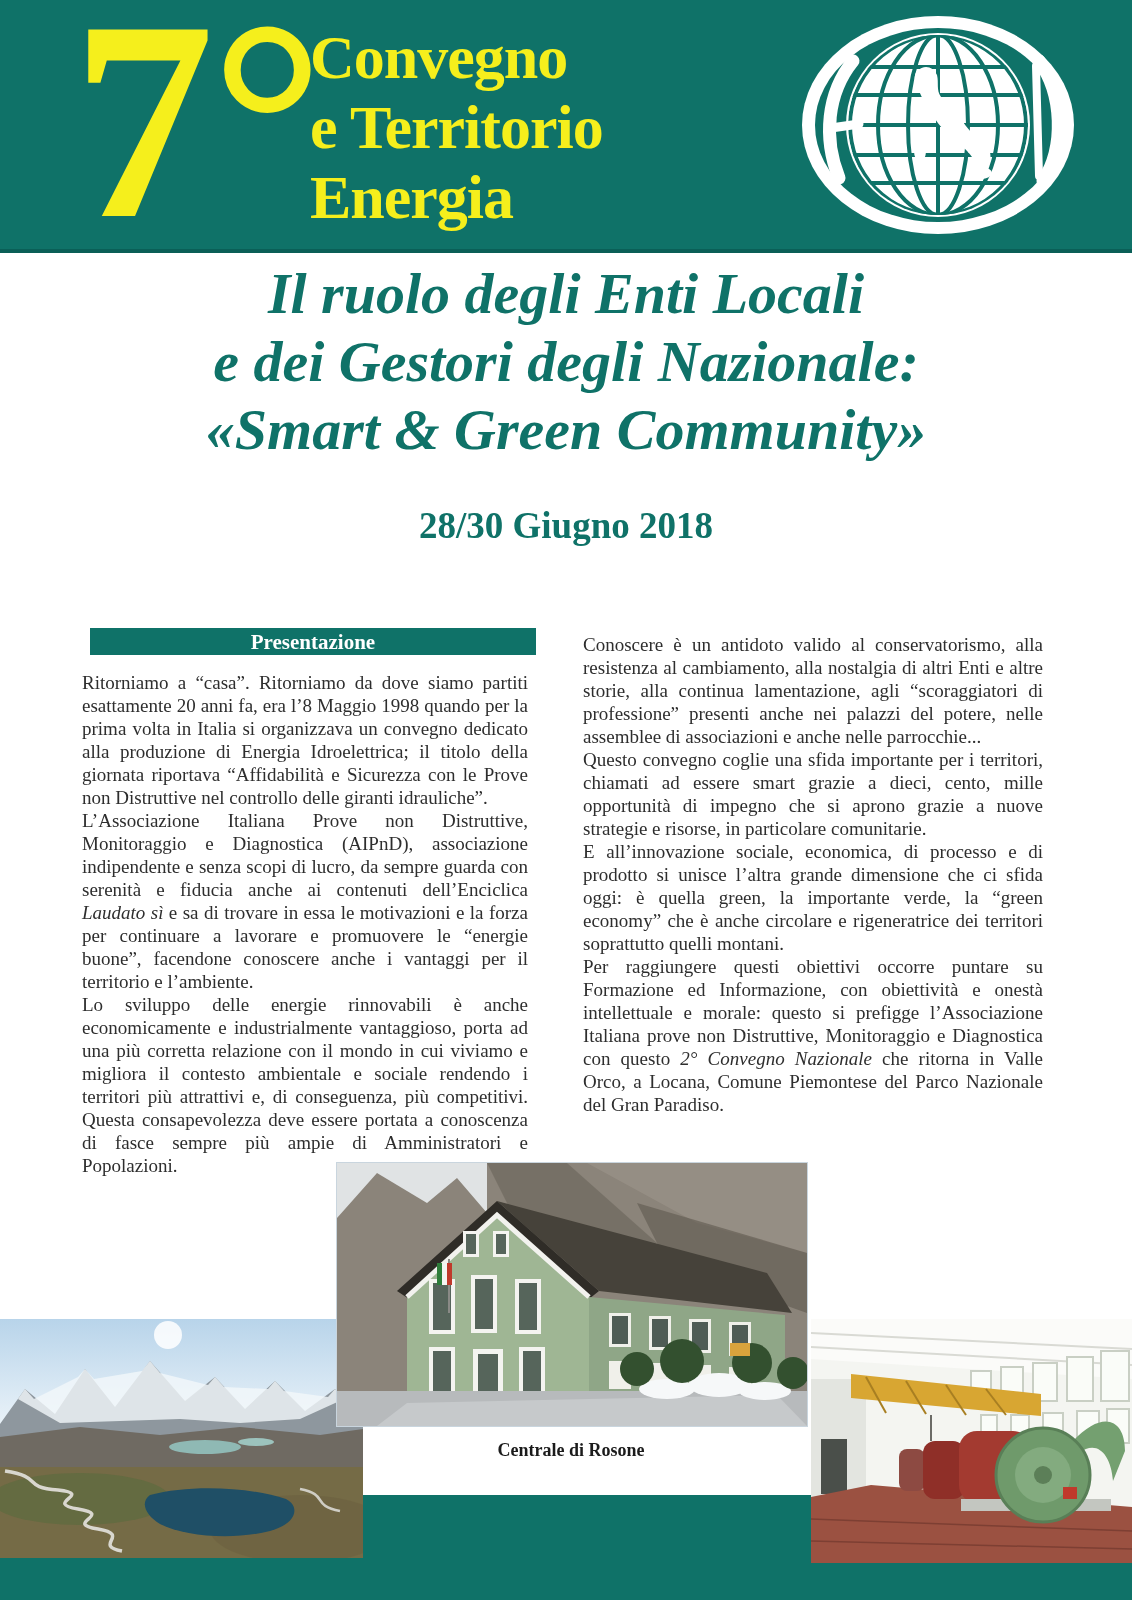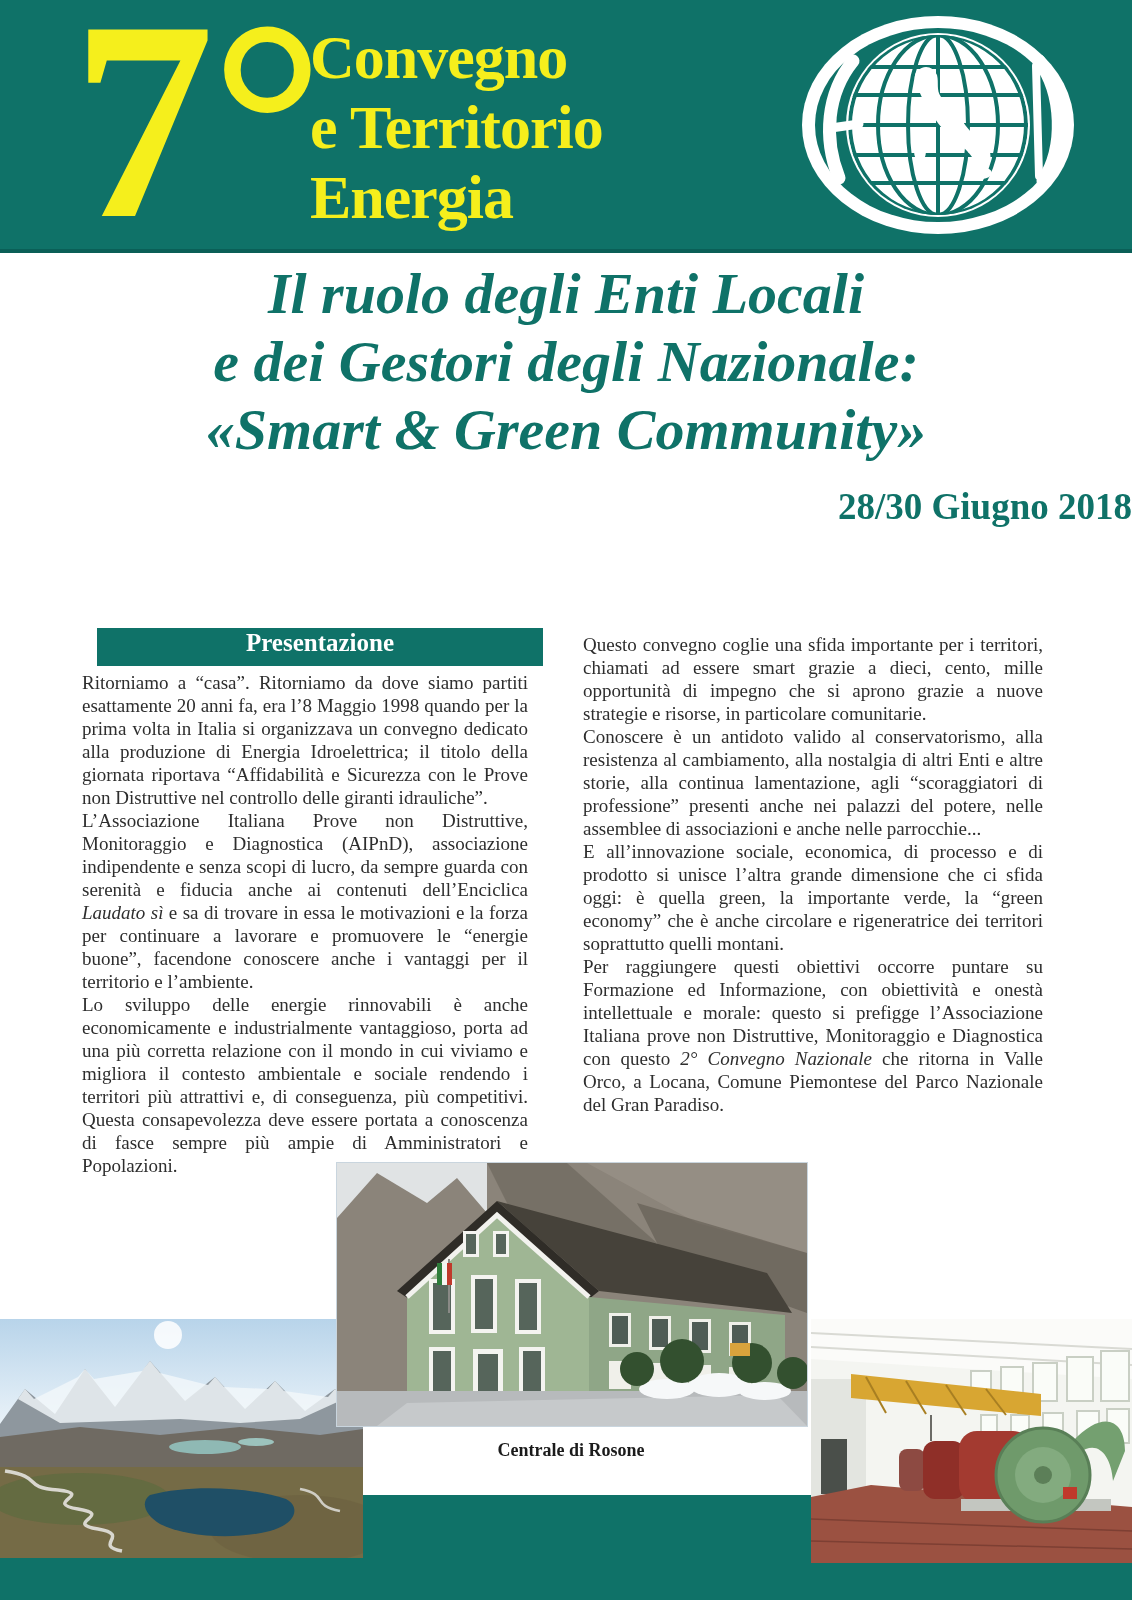--- a/index.html
+++ b/index.html
@@ -35,27 +35,27 @@
   .main-title{
     position:absolute;left:0;top:260px;width:1132px;text-align:center;
     color:var(--teal);font-weight:bold;font-style:italic;
     font-size:58px;line-height:68px;
   }
   .main-title div{display:block;}
   .date-line,.venue-line{
     position:absolute;left:0;width:1132px;text-align:center;
     color:var(--teal);font-weight:bold;font-size:37px;line-height:42px;
   }
-  .date-line{top:486px;text-align:right;}
+  .date-line{top:505px;}
   .venue-line{top:532px;}
   
   .section-bar{
-    position:absolute;left:97px;top:628px;width:446px;height:38px;
+    position:absolute;left:90px;top:628px;width:446px;height:27px;
     background:var(--teal);color:#ffffff;text-align:center;
-    font-weight:bold;font-size:25px;line-height:29px;
+    font-weight:bold;font-size:21px;line-height:29px;
   }
   .col{
     position:absolute;color:var(--body-text);
     font-size:19px;line-height:23px;text-align:justify;
   }
   .col p{margin:0;}
   .col-left{left:82px;top:663px;width:446px;margin-top:8px;}
   .col-right{left:583px;top:633px;width:460px;}
   
   .teal-block-right{position:absolute;left:363px;top:1495px;width:769px;height:105px;background:var(--teal);}
@@ -124,22 +124,22 @@
 
   <div class="section-bar">
     <span>Presentazione</span>
   </div>
   <div class="col col-left" id="left-column">
       <p><span>Ritorniamo a “casa”. Ritorniamo da dove siamo partiti esattamente 20 anni fa, era l’8 Maggio 1998 quando per la prima volta in Italia si organizzava un convegno dedicato alla produzione di Energia Idroelettrica; il titolo della giornata riportava “Affidabilità e Sicurezza con le Prove non Distruttive nel controllo delle giranti idrauliche”.</span></p>
       <p><span>L’Associazione Italiana Prove non Distruttive, Monitoraggio e Diagnostica (AIPnD), associazione indipendente e senza scopi di lucro, da sempre guarda con serenità e fiducia anche ai contenuti dell’Enciclica </span><em>Laudato sì</em><span> e sa di trovare in essa le motivazioni e la forza per continuare a lavorare e promuovere le “energie buone”, facendone conoscere anche i vantaggi per il territorio e l’ambiente.</span></p>
       <p><span>Lo sviluppo delle energie rinnovabili è anche economicamente e industrialmente vantaggioso, porta ad una più corretta relazione con il mondo in cui viviamo e migliora il contesto ambientale e sociale rendendo i territori più attrattivi e, di conseguenza, più competitivi. Questa consapevolezza deve essere portata a conoscenza di fasce sempre più ampie di Amministratori e Popolazioni.</span></p>
     </div>
   <div class="col col-right" id="right-column">
+      <p><span>Conoscere è un antidoto valido al conservatorismo, alla resistenza al cambiamento, alla nostalgia di altri Enti e altre storie, alla continua lamentazione, agli “scoraggiatori di professione” presenti anche nei palazzi del potere, nelle assemblee di associazioni e anche nelle parrocchie...</span></p>
       <p><span>Questo convegno coglie una sfida importante per i territori, chiamati ad essere smart grazie a dieci, cento, mille opportunità di impegno che si aprono grazie a nuove strategie e risorse, in particolare comunitarie.</span></p>
-      <p><span>Conoscere è un antidoto valido al conservatorismo, alla resistenza al cambiamento, alla nostalgia di altri Enti e altre storie, alla continua lamentazione, agli “scoraggiatori di professione” presenti anche nei palazzi del potere, nelle assemblee di associazioni e anche nelle parrocchie...</span></p>
       <p><span>E all’innovazione sociale, economica, di processo e di prodotto si unisce l’altra grande dimensione che ci sfida oggi: è quella green, la importante verde, la “green economy” che è anche circolare e rigeneratrice dei territori soprattutto quelli montani.</span></p>
       <p><span>Per raggiungere questi obiettivi occorre puntare su Formazione ed Informazione, con obiettività e onestà intellettuale e morale: questo si prefigge l’Associazione Italiana prove non Distruttive, Monitoraggio e Diagnostica con questo </span><em>2° Convegno Nazionale</em><span> che ritorna in Valle Orco, a Locana, Comune Piemontese del Parco Nazionale del Gran Paradiso.</span></p>
     </div>
 
   <div class="teal-block-right"></div>
   <div class="teal-strip-left"></div>
 
   <svg class="photo photo-mountain" width="363" height="239" viewBox="0 0 363 239">
     <defs>
       <linearGradient id="skyG" x1="0" y1="0" x2="0" y2="1">

